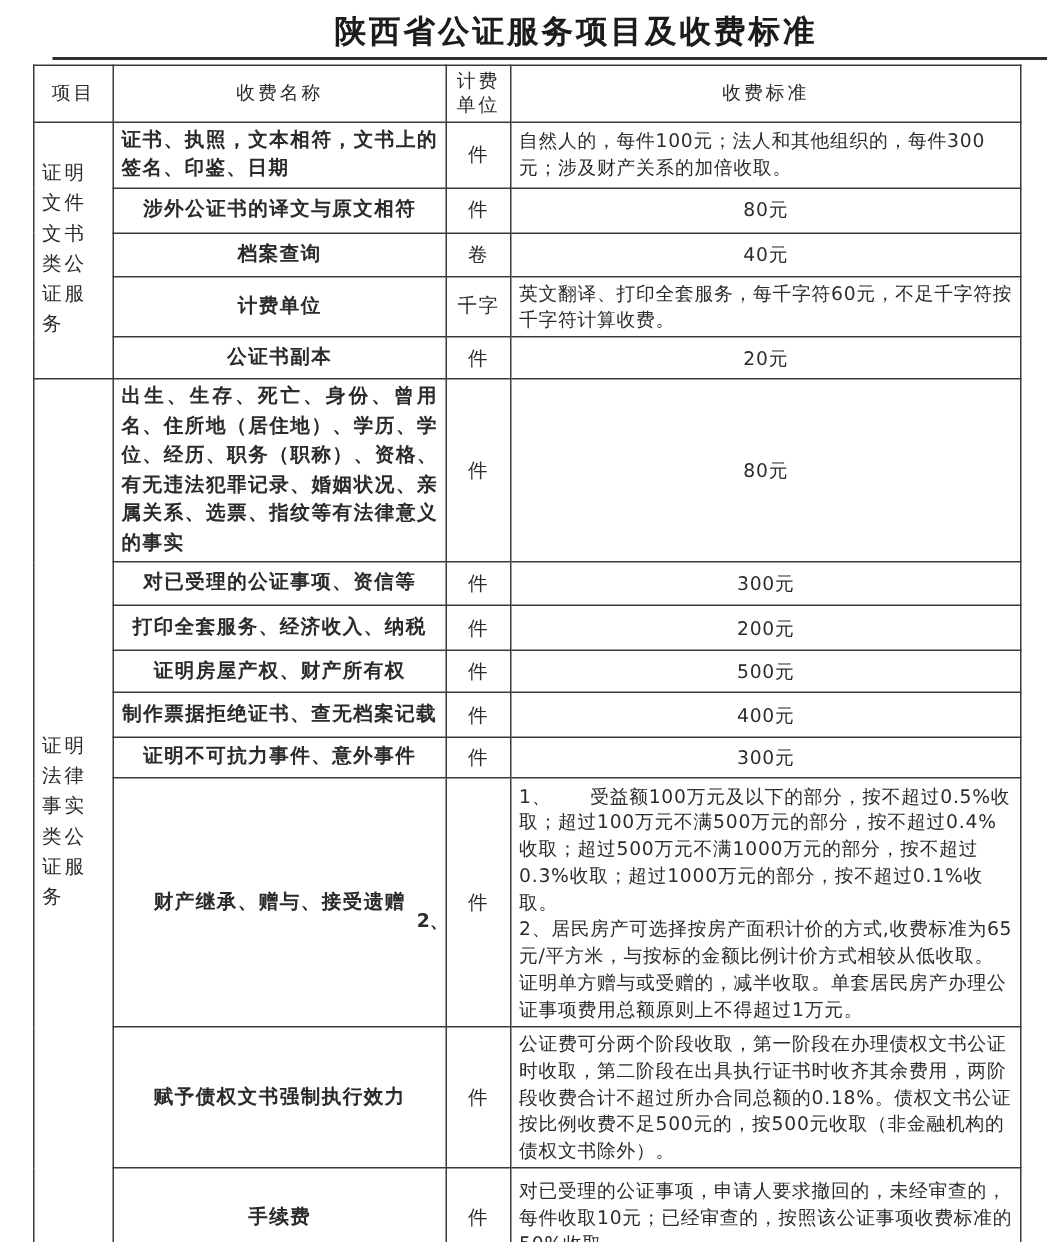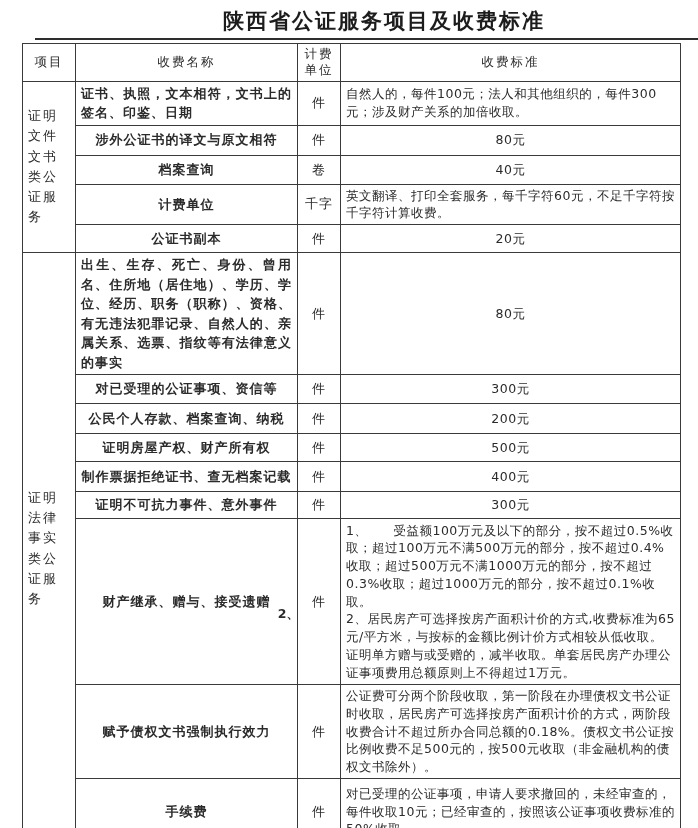--- a/index.html
+++ b/index.html
@@ -82,31 +82,31 @@
     <td class="fee-cell left">英文翻译、打印全套服务，每千字符60元，不足千字符按千字符计算收费。</td>
   </tr>
   <tr style="height:28px">
     <td class="name-cell">公证书副本</td>
     <td class="unit-cell">件</td>
     <td class="fee-cell">20元</td>
   </tr>
 
   <tr style="height:115px">
     <td class="group-cell" rowspan="9">证明法律事实类公证服务</td>
-    <td class="name-cell j">出生、生存、死亡、身份、曾用名、住所地（居住地）、学历、学位、经历、职务（职称）、资格、有无违法犯罪记录、自然人的、亲属关系、选票、指纹等有法律意义的事实</td>
+    <td class="name-cell j">出生、生存、死亡、身份、曾用名、住所地（居住地）、学历、学位、经历、职务（职称）、资格、有无违法犯罪记录、婚姻状况、亲属关系、选票、指纹等有法律意义的事实</td>
     <td class="unit-cell">件</td>
     <td class="fee-cell">80元</td>
   </tr>
   <tr style="height:29px">
     <td class="name-cell">对已受理的公证事项、资信等</td>
     <td class="unit-cell">件</td>
     <td class="fee-cell">300元</td>
   </tr>
   <tr style="height:30px">
-    <td class="name-cell">公民个人存款、档案查询、纳税</td>
+    <td class="name-cell">打印全套服务、经济收入、纳税</td>
     <td class="unit-cell">件</td>
     <td class="fee-cell">200元</td>
   </tr>
   <tr style="height:28px">
     <td class="name-cell">证明房屋产权、财产所有权</td>
     <td class="unit-cell">件</td>
     <td class="fee-cell">500元</td>
   </tr>
   <tr style="height:30px">
     <td class="name-cell">制作票据拒绝证书、查无档案记载</td>
@@ -124,21 +124,21 @@
       <span class="stray">2、</span>
     </td>
     <td class="unit-cell">件</td>
     <td class="fee-cell left">1、　　受益额100万元及以下的部分，按不超过0.5%收取；超过100万元不满500万元的部分，按不超过0.4%收取；超过500万元不满1000万元的部分，按不超过0.3%收取；超过1000万元的部分，按不超过0.1%收取。
 2、居民房产可选择按房产面积计价的方式,收费标准为65元/平方米，与按标的金额比例计价方式相较从低收取。
 证明单方赠与或受赠的，减半收取。单套居民房产办理公证事项费用总额原则上不得超过1万元。</td>
   </tr>
   <tr style="height:94px">
     <td class="name-cell">赋予债权文书强制执行效力</td>
     <td class="unit-cell">件</td>
-    <td class="fee-cell left">公证费可分两个阶段收取，第一阶段在办理债权文书公证时收取，居民房产可选择按房产面积计价的方式，两阶段收费合计不超过所办合同总额的0.18%。债权文书公证按比例收费不足500元的，按500元收取（非金融机构的债权文书除外）。</td>
+    <td class="fee-cell left">公证费可分两个阶段收取，第一阶段在办理债权文书公证时收取，第二阶段在出具执行证书时收齐其余费用，两阶段收费合计不超过所办合同总额的0.18%。债权文书公证按比例收费不足500元的，按500元收取（非金融机构的债权文书除外）。</td>
   </tr>
   <tr style="height:66px">
     <td class="name-cell">手续费</td>
     <td class="unit-cell">件</td>
     <td class="fee-cell left">对已受理的公证事项，申请人要求撤回的，未经审查的，每件收取10元；已经审查的，按照该公证事项收费标准的50%收取。</td>
   </tr>
 </tbody>
   </table>
 
 </body></html>

